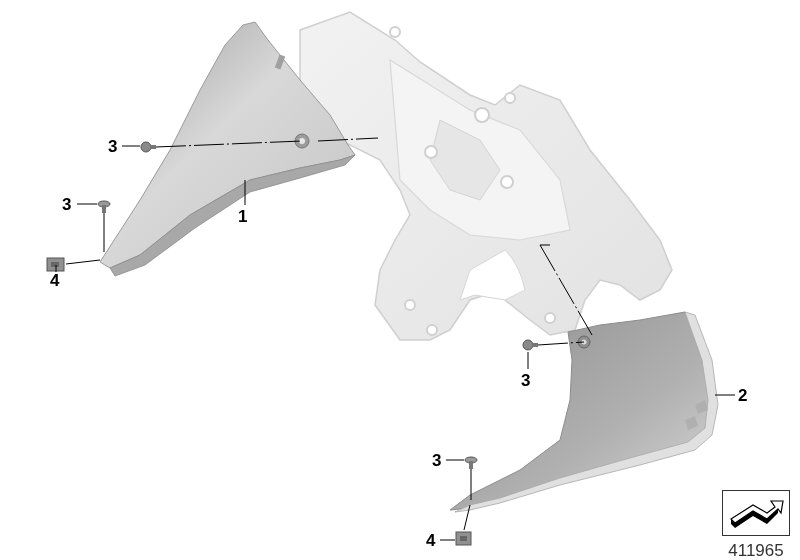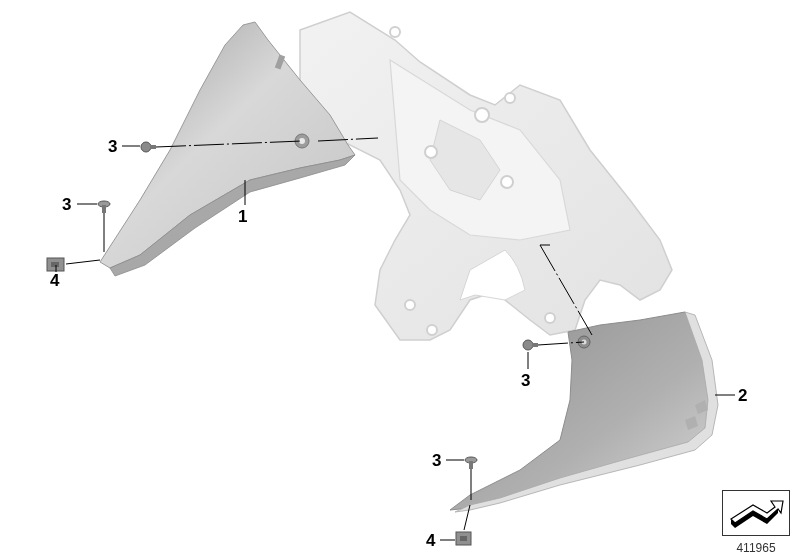--- a/index.html
+++ b/index.html
@@ -4,21 +4,21 @@
   <style>
     html, body { margin: 0; padding: 0; background: #ffffff; }
     body { width: 800px; height: 560px; position: relative; overflow: hidden;
            font-family: "Liberation Sans", sans-serif; }
     #diagram { position: absolute; left: 0; top: 0; width: 800px; height: 560px; }
     .callout { position: absolute; font-family: "Liberation Sans", sans-serif;
                font-weight: bold; font-size: 17px; color: #000; line-height: 1; }
     .ref-box { position: absolute; left: 722px; top: 490px; width: 68px; height: 46px;
                border: 1px solid #333; background: #fff; box-sizing: border-box; }
     .ref-number { position: absolute; left: 722px; top: 541px; width: 68px; text-align: center;
-                  font-family: "Liberation Sans", sans-serif; font-size: 12px; color: #333; }
+                  font-family: "Liberation Sans", sans-serif; font-size: 17px; color: #333; }
   </style>
 </head>
 <body>
 
 <svg id="diagram" viewBox="0 0 800 560" xmlns="http://www.w3.org/2000/svg">
   <defs>
     <linearGradient id="gPanel1" x1="0" y1="0" x2="1" y2="1">
       <stop offset="0" stop-color="#9a9a9a"></stop>
       <stop offset="0.45" stop-color="#d8d8d8"></stop>
       <stop offset="1" stop-color="#c4c4c4"></stop>

